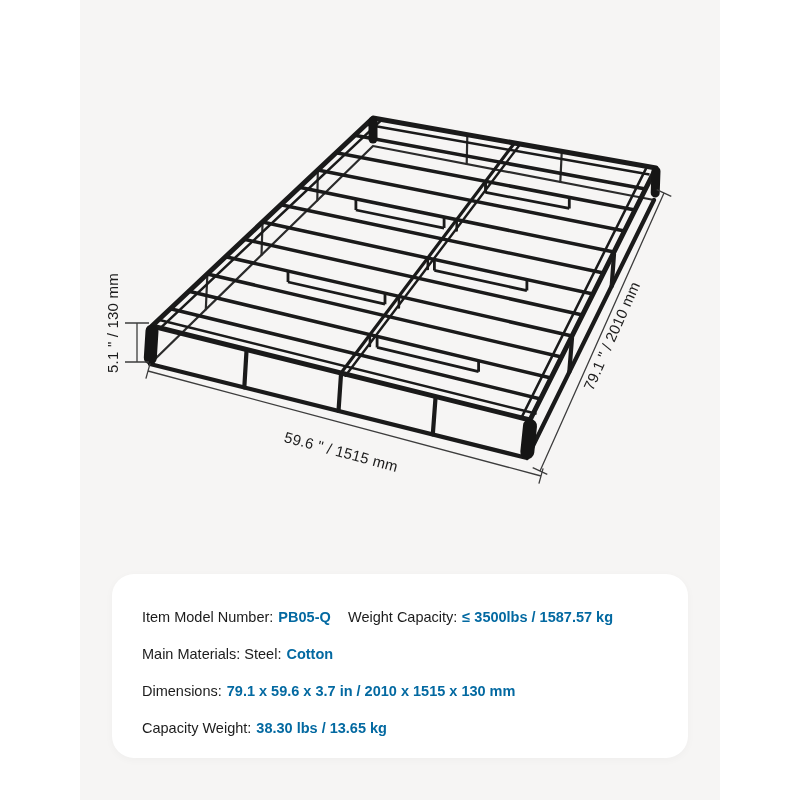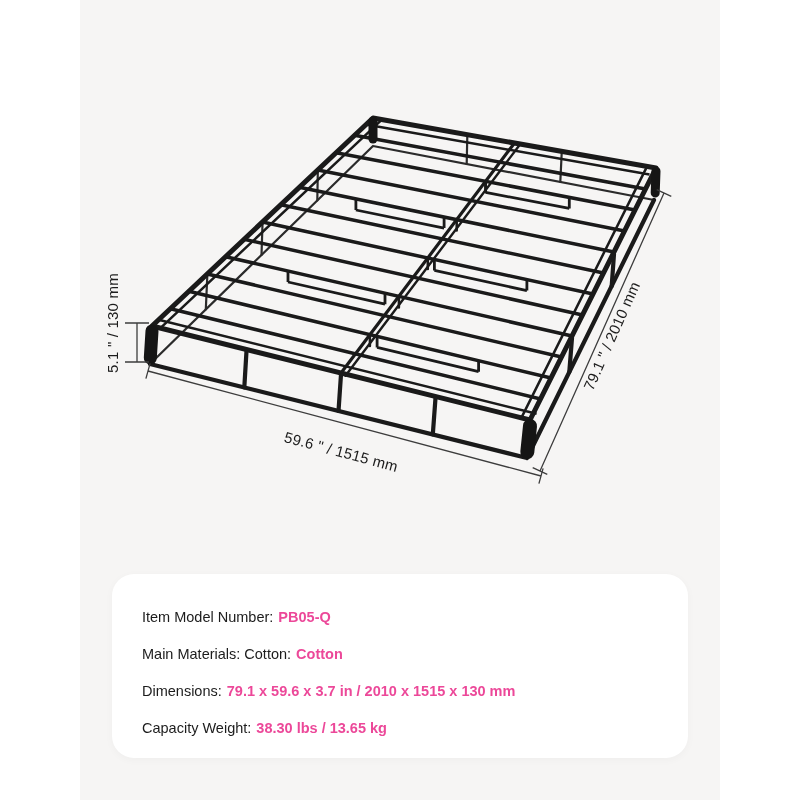--- a/index.html
+++ b/index.html
@@ -23,21 +23,21 @@
     position:absolute;left:112px;top:574px;width:576px;height:184px;
     background:#ffffff;border-radius:22px;
     box-shadow:0 2px 8px rgba(0,0,0,0.03);
     box-sizing:border-box;padding:24px 30px 0 30px;
     font-size:14.5px;color:#1c1c1c;
   }
   .spec-row{height:37px;display:flex;}
   .spec-row.two-col{display:grid;grid-template-columns:206px 1fr;align-items:center;}
   .spec-cell{display:flex;align-items:center;white-space:nowrap;}
   .spec-label{margin-right:5px;white-space:nowrap;}
-  .spec-value{color:#ec4899;font-weight:700;white-space:nowrap;}
+  .spec-value{color:#0369a1;font-weight:700;white-space:nowrap;}
 </style>
 </head>
 <body>
 
 <div class="stage"></div>
 
 <svg class="diagram-svg" viewBox="0 0 800 800" aria-hidden="true">
 
   <g class="frame-stroke" stroke-width="2.2" stroke-linecap="round" opacity="0.92">
     <path d="M373 146 L150 364 M373 146 L654 200"></path>
@@ -84,24 +84,28 @@
   <text class="dim-text" x="341" y="457" transform="rotate(15 341 452)">59.6 " / 1515 mm</text>
   <text class="dim-text" x="612" y="341" transform="rotate(-66 612 336)">79.1 " / 2010 mm</text>
 </svg>
 
 <div class="spec-card">
   <div class="spec-row two-col">
     <div class="spec-cell">
       <span class="spec-label">Item Model Number:</span>
       <span class="spec-value">PB05-Q</span>
     </div>
+    <div class="spec-cell">
+      <span class="spec-label">Weight Capacity:</span>
+      <span class="spec-value">≤ 3500lbs / 1587.57 kg</span>
+    </div>
   </div>
   <div class="spec-row two-col">
     <div class="spec-cell">
-      <span class="spec-label">Main Materials: Cotton:</span>
+      <span class="spec-label">Main Materials: Steel:</span>
       <span class="spec-value">Cotton</span>
     </div>
   </div>
   <div class="spec-row">
     <div class="spec-cell">
       <span class="spec-label">Dimensions:</span>
       <span class="spec-value">79.1 x 59.6 x 3.7 in / 2010 x 1515 x 130 mm</span>
     </div>
   </div>
   <div class="spec-row">

